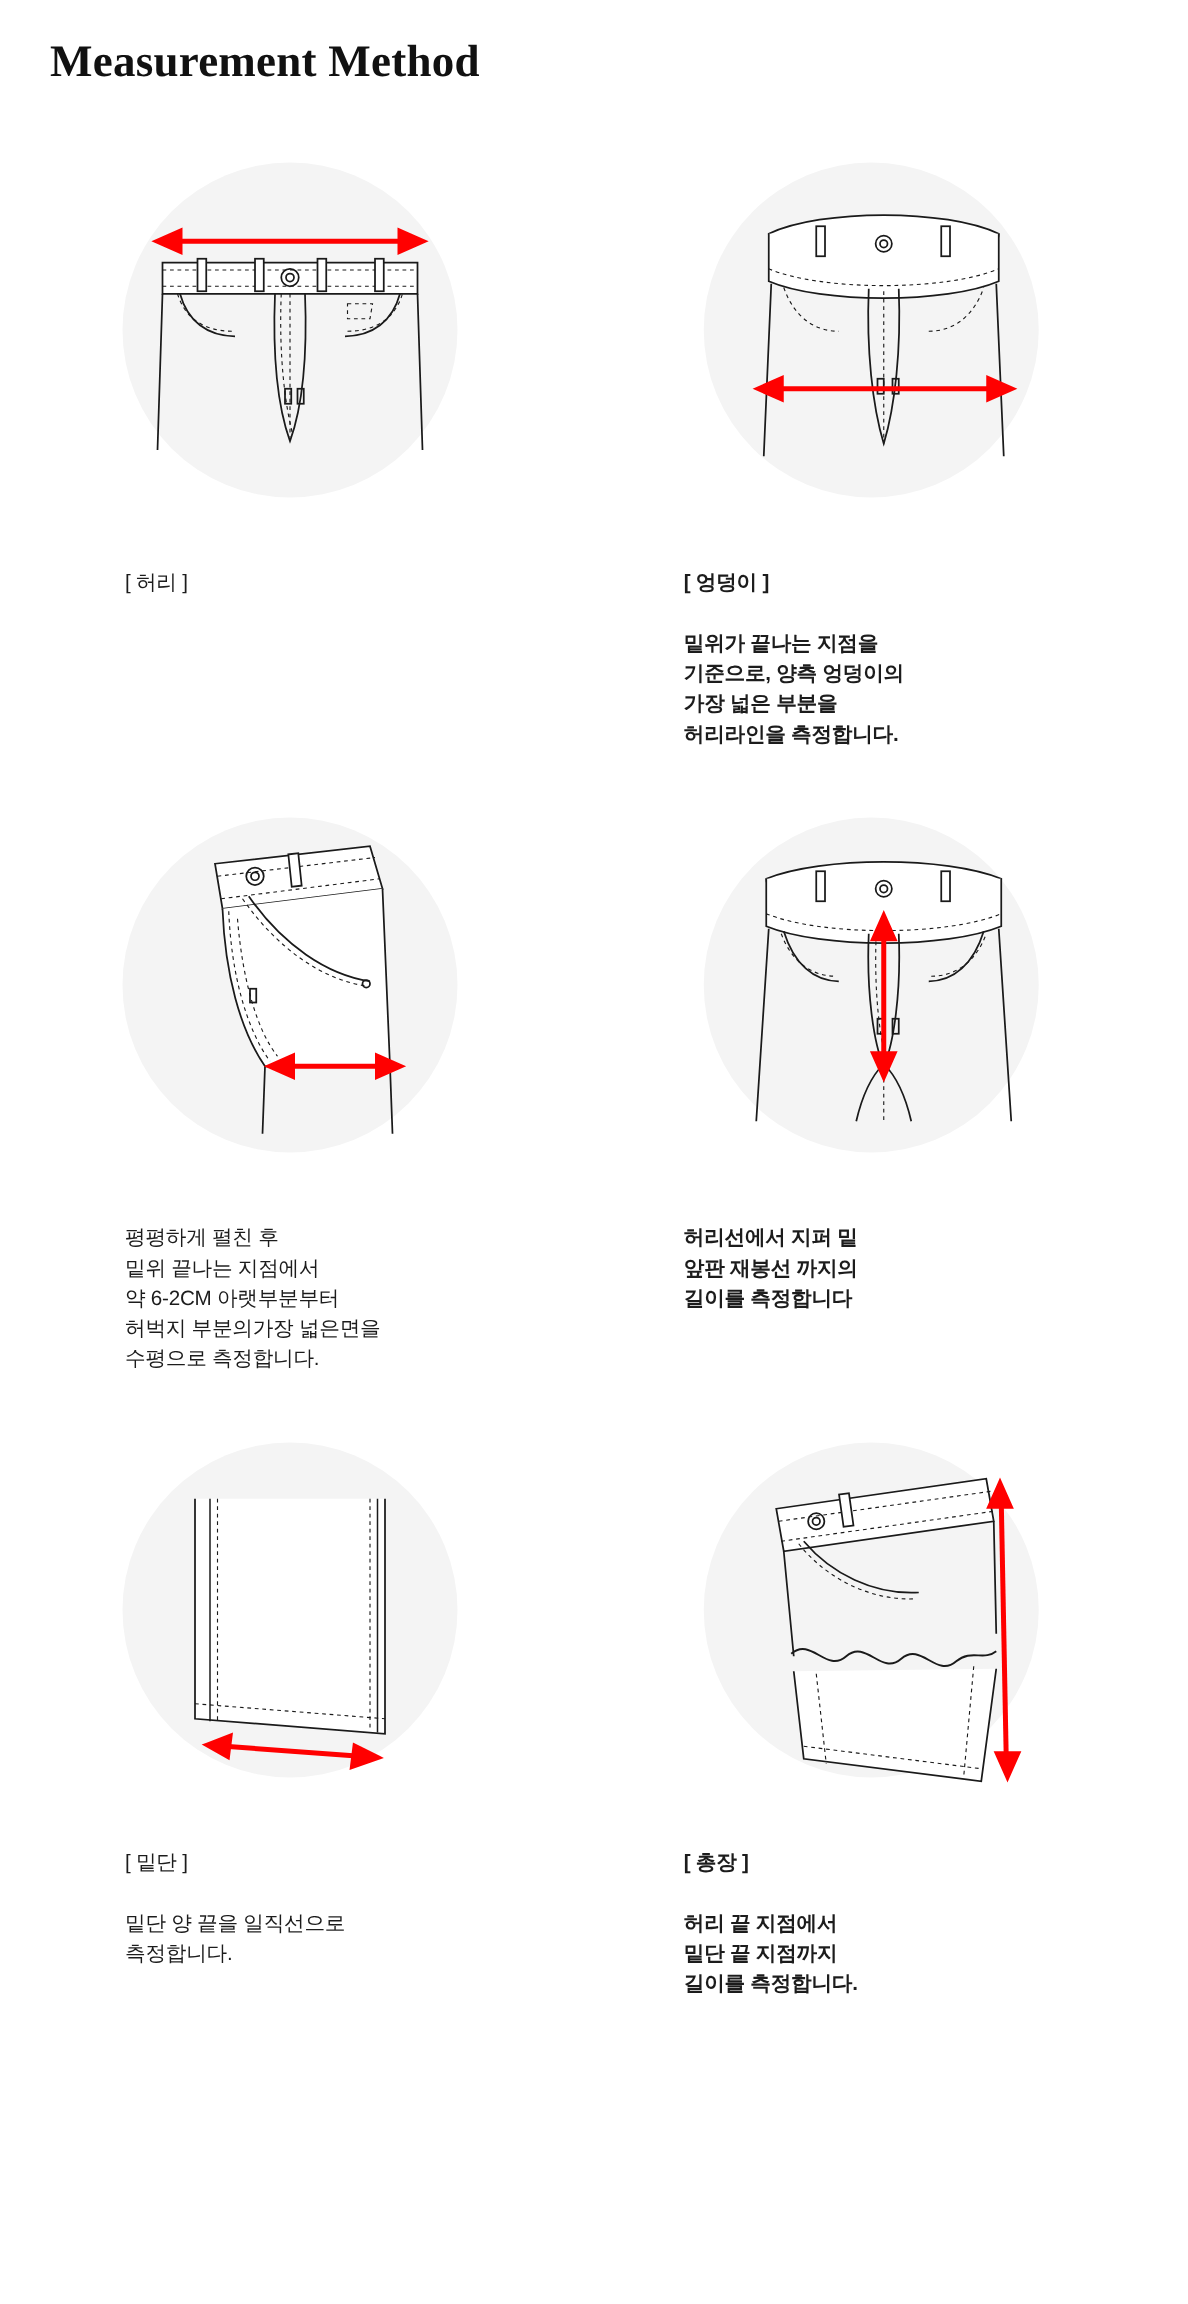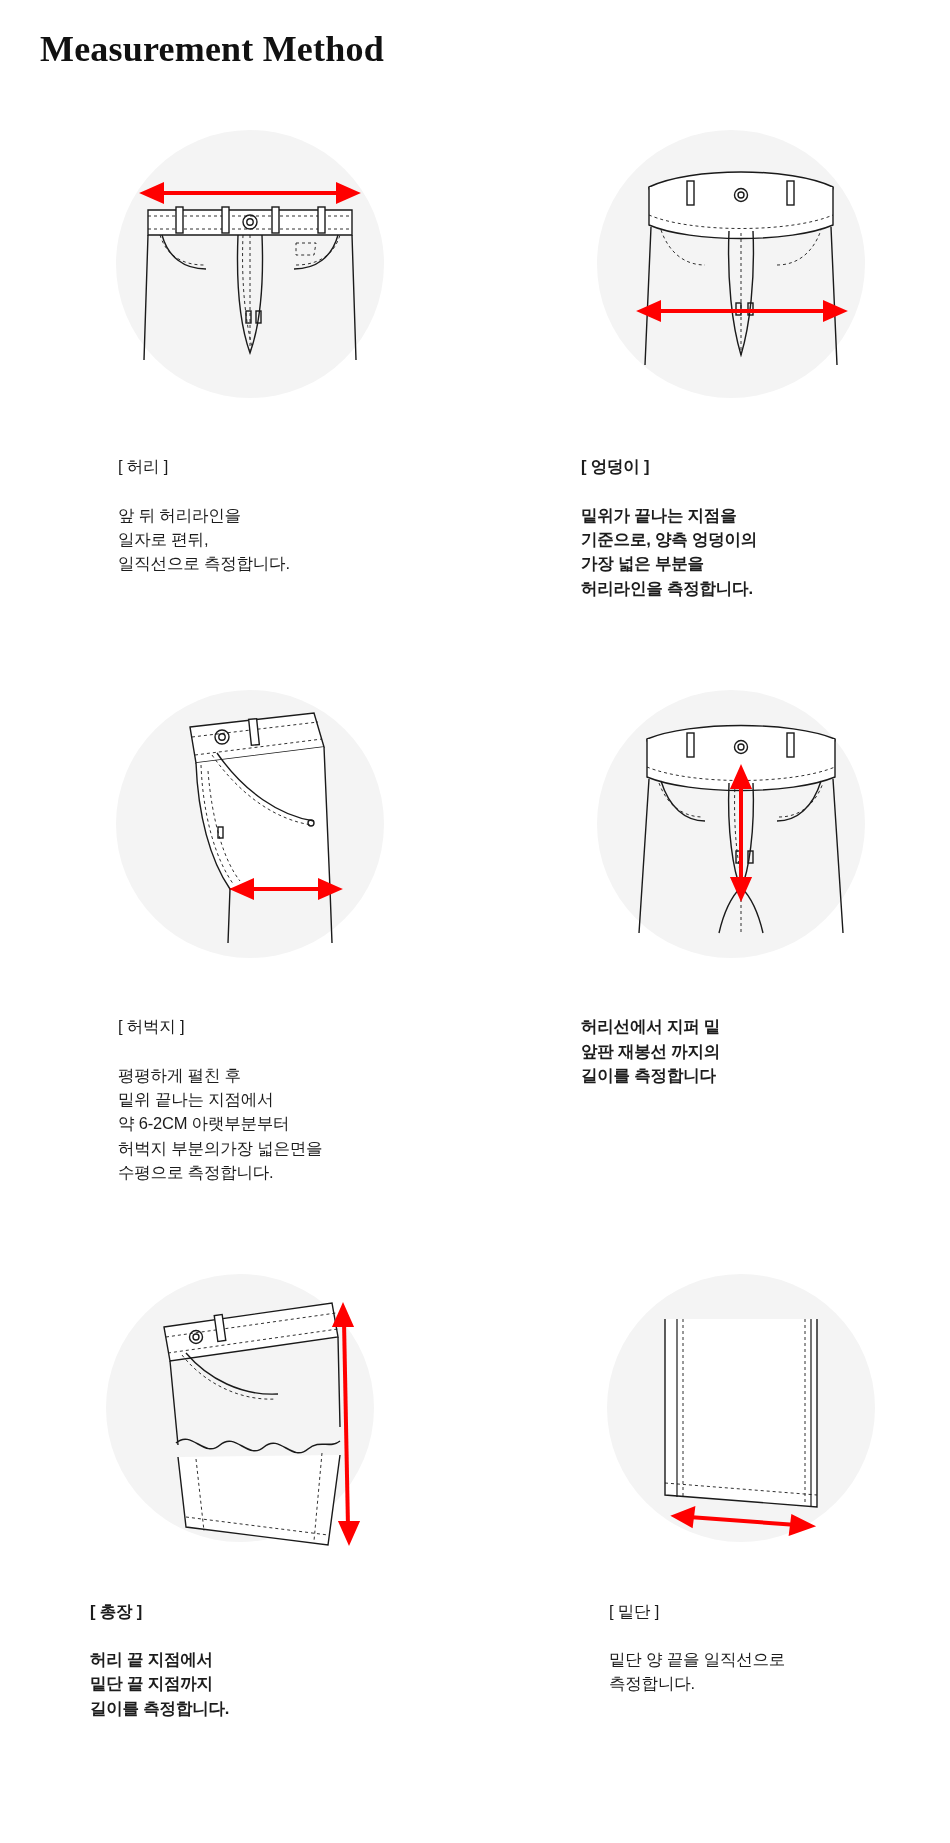--- a/index.html
+++ b/index.html
@@ -29,22 +29,21 @@
     color: #111111;
     padding: 28px 0 0 40px;
     margin: 0;
   }
   .grid {
     margin-top: 30px;
     display: grid;
     grid-template-columns: 455px 455px;
     column-gap: 20px;
     row-gap: 0px;
-    padding-left: 22px;
-    gap: 36px;
+    padding-left: 4px;
   }
   .cell {
     position: relative;
   }
   .figure {
     position: relative;
     height: 330px;
     display: flex;
     align-items: center;
     justify-content: center;
@@ -131,23 +130,20 @@
 
           <g stroke="#ff0000" stroke-width="4" fill="#ff0000">
             <line x1="58" y1="78" x2="242" y2="78"></line>
             <polygon points="44,78 62,70 62,86"></polygon>
             <polygon points="256,78 238,70 238,86"></polygon>
           </g>
         </svg>
       </div>
       <div class="caption">
         <span class="label">[ 허리 ]</span>
-        <span class="body">앞 뒤 허리라인을
-일자로 편뒤,
-일직선으로 측정합니다.</span>
       </div>
     </div>
 
     <div class="cell right">
       <div class="figure">
         <div class="disc"></div>
         <svg width="300" height="300" viewBox="0 0 300 300">
           <g fill="none" stroke="#1a1a1a" stroke-width="1.4">
 
             <path d="M58 72 C100 52 200 52 242 72 C242 82 230 92 150 92 C70 92 58 82 58 72 Z" fill="#ffffff"></path>
@@ -218,21 +214,20 @@
             <circle cx="211" cy="148" r="3"></circle>
           </g>
           <g stroke="#ff0000" stroke-width="4" fill="#ff0000">
             <line x1="148" y1="214" x2="224" y2="214"></line>
             <polygon points="134,214 152,206 152,222"></polygon>
             <polygon points="238,214 220,206 220,222"></polygon>
           </g>
         </svg>
       </div>
       <div class="caption">
-        <span class="label">[ 허벅지 ]</span>
         <span class="body">평평하게 펼친 후
 밑위 끝나는 지점에서
 약 6-2CM 아랫부분부터
 허벅지 부분의가장 넓은면을
 수평으로 측정합니다.</span>
       </div>
     </div>
 
     <div class="cell right row2">
       <div class="figure">
@@ -271,62 +266,20 @@
             <line x1="150" y1="108" x2="150" y2="208"></line>
             <polygon points="150,94 142,112 158,112"></polygon>
             <polygon points="150,222 142,204 158,204"></polygon>
           </g>
         </svg>
       </div>
       <div class="caption">
         <span class="body">허리선에서 지퍼 밑
 앞판 재봉선 까지의
 길이를 측정합니다</span>
-      </div>
-    </div>
-
-    <div class="cell right row3">
-      <div class="figure">
-        <div class="disc"></div>
-        <svg width="300" height="300" viewBox="0 0 300 300">
-          <g fill="none" stroke="#1a1a1a" stroke-width="1.4">
-
-            <path d="M64 68 L232 44 L238 78 L70 102 Z" fill="#ffffff"></path>
-            <path d="M66 78 L236 54" stroke-dasharray="3 3" stroke-width="0.9"></path>
-            <path d="M68 94 L238 70" stroke-dasharray="3 3" stroke-width="0.9"></path>
-
-            <path d="M70 102 L78 186 M238 78 L240 168"></path>
-
-            <path d="M82 96 C104 124 140 142 176 140" stroke-dasharray="3 3" stroke-width="0.9"></path>
-            <path d="M86 94 C108 120 142 137 178 135"></path>
-
-            <path d="M76 184 C92 170 104 200 120 186 C136 172 148 202 164 188 C180 174 192 204 208 190 C220 180 230 190 240 182" stroke-width="1.5"></path>
-
-            <path d="M78 198 L86 268 L228 286 L240 196" fill="#ffffff"></path>
-            <path d="M96 200 L104 272" stroke-dasharray="3 3" stroke-width="0.9"></path>
-            <path d="M222 194 L214 282" stroke-dasharray="3 3" stroke-width="0.9"></path>
-            <path d="M86 258 L228 276" stroke-dasharray="3 3" stroke-width="0.9"></path>
-
-            <rect x="116" y="56" width="8" height="26" transform="rotate(-8 120 69)" fill="#ffffff"></rect>
-
-            <circle cx="96" cy="78" r="6.5"></circle>
-            <circle cx="96" cy="78" r="3"></circle>
-          </g>
-          <g stroke="#ff0000" stroke-width="4" fill="#ff0000">
-            <line x1="244" y1="62" x2="248" y2="268"></line>
-            <polygon points="243,48 235,66 251,66"></polygon>
-            <polygon points="249,282 241,264 257,264"></polygon>
-          </g>
-        </svg>
-      </div>
-      <div class="caption">
-        <span class="label">[ 총장 ]</span>
-        <span class="body">허리 끝 지점에서
-밑단 끝 지점까지
-길이를 측정합니다.</span>
       </div>
     </div>
 
     <div class="cell left row3">
       <div class="figure">
         <div class="disc"></div>
         <svg width="300" height="300" viewBox="0 0 300 300">
           <g fill="none" stroke="#1a1a1a" stroke-width="1.4">
 
             <path d="M74 60 L74 236 L226 248 L226 60" fill="#ffffff"></path>
@@ -343,14 +296,56 @@
           </g>
         </svg>
       </div>
       <div class="caption">
         <span class="label">[ 밑단 ]</span>
         <span class="body">밑단 양 끝을 일직선으로
 측정합니다.</span>
       </div>
     </div>
 
+    <div class="cell right row3">
+      <div class="figure">
+        <div class="disc"></div>
+        <svg width="300" height="300" viewBox="0 0 300 300">
+          <g fill="none" stroke="#1a1a1a" stroke-width="1.4">
+
+            <path d="M64 68 L232 44 L238 78 L70 102 Z" fill="#ffffff"></path>
+            <path d="M66 78 L236 54" stroke-dasharray="3 3" stroke-width="0.9"></path>
+            <path d="M68 94 L238 70" stroke-dasharray="3 3" stroke-width="0.9"></path>
+
+            <path d="M70 102 L78 186 M238 78 L240 168"></path>
+
+            <path d="M82 96 C104 124 140 142 176 140" stroke-dasharray="3 3" stroke-width="0.9"></path>
+            <path d="M86 94 C108 120 142 137 178 135"></path>
+
+            <path d="M76 184 C92 170 104 200 120 186 C136 172 148 202 164 188 C180 174 192 204 208 190 C220 180 230 190 240 182" stroke-width="1.5"></path>
+
+            <path d="M78 198 L86 268 L228 286 L240 196" fill="#ffffff"></path>
+            <path d="M96 200 L104 272" stroke-dasharray="3 3" stroke-width="0.9"></path>
+            <path d="M222 194 L214 282" stroke-dasharray="3 3" stroke-width="0.9"></path>
+            <path d="M86 258 L228 276" stroke-dasharray="3 3" stroke-width="0.9"></path>
+
+            <rect x="116" y="56" width="8" height="26" transform="rotate(-8 120 69)" fill="#ffffff"></rect>
+
+            <circle cx="96" cy="78" r="6.5"></circle>
+            <circle cx="96" cy="78" r="3"></circle>
+          </g>
+          <g stroke="#ff0000" stroke-width="4" fill="#ff0000">
+            <line x1="244" y1="62" x2="248" y2="268"></line>
+            <polygon points="243,48 235,66 251,66"></polygon>
+            <polygon points="249,282 241,264 257,264"></polygon>
+          </g>
+        </svg>
+      </div>
+      <div class="caption">
+        <span class="label">[ 총장 ]</span>
+        <span class="body">허리 끝 지점에서
+밑단 끝 지점까지
+길이를 측정합니다.</span>
+      </div>
+    </div>
+
   </div>
 </div>
 
 </body></html>

